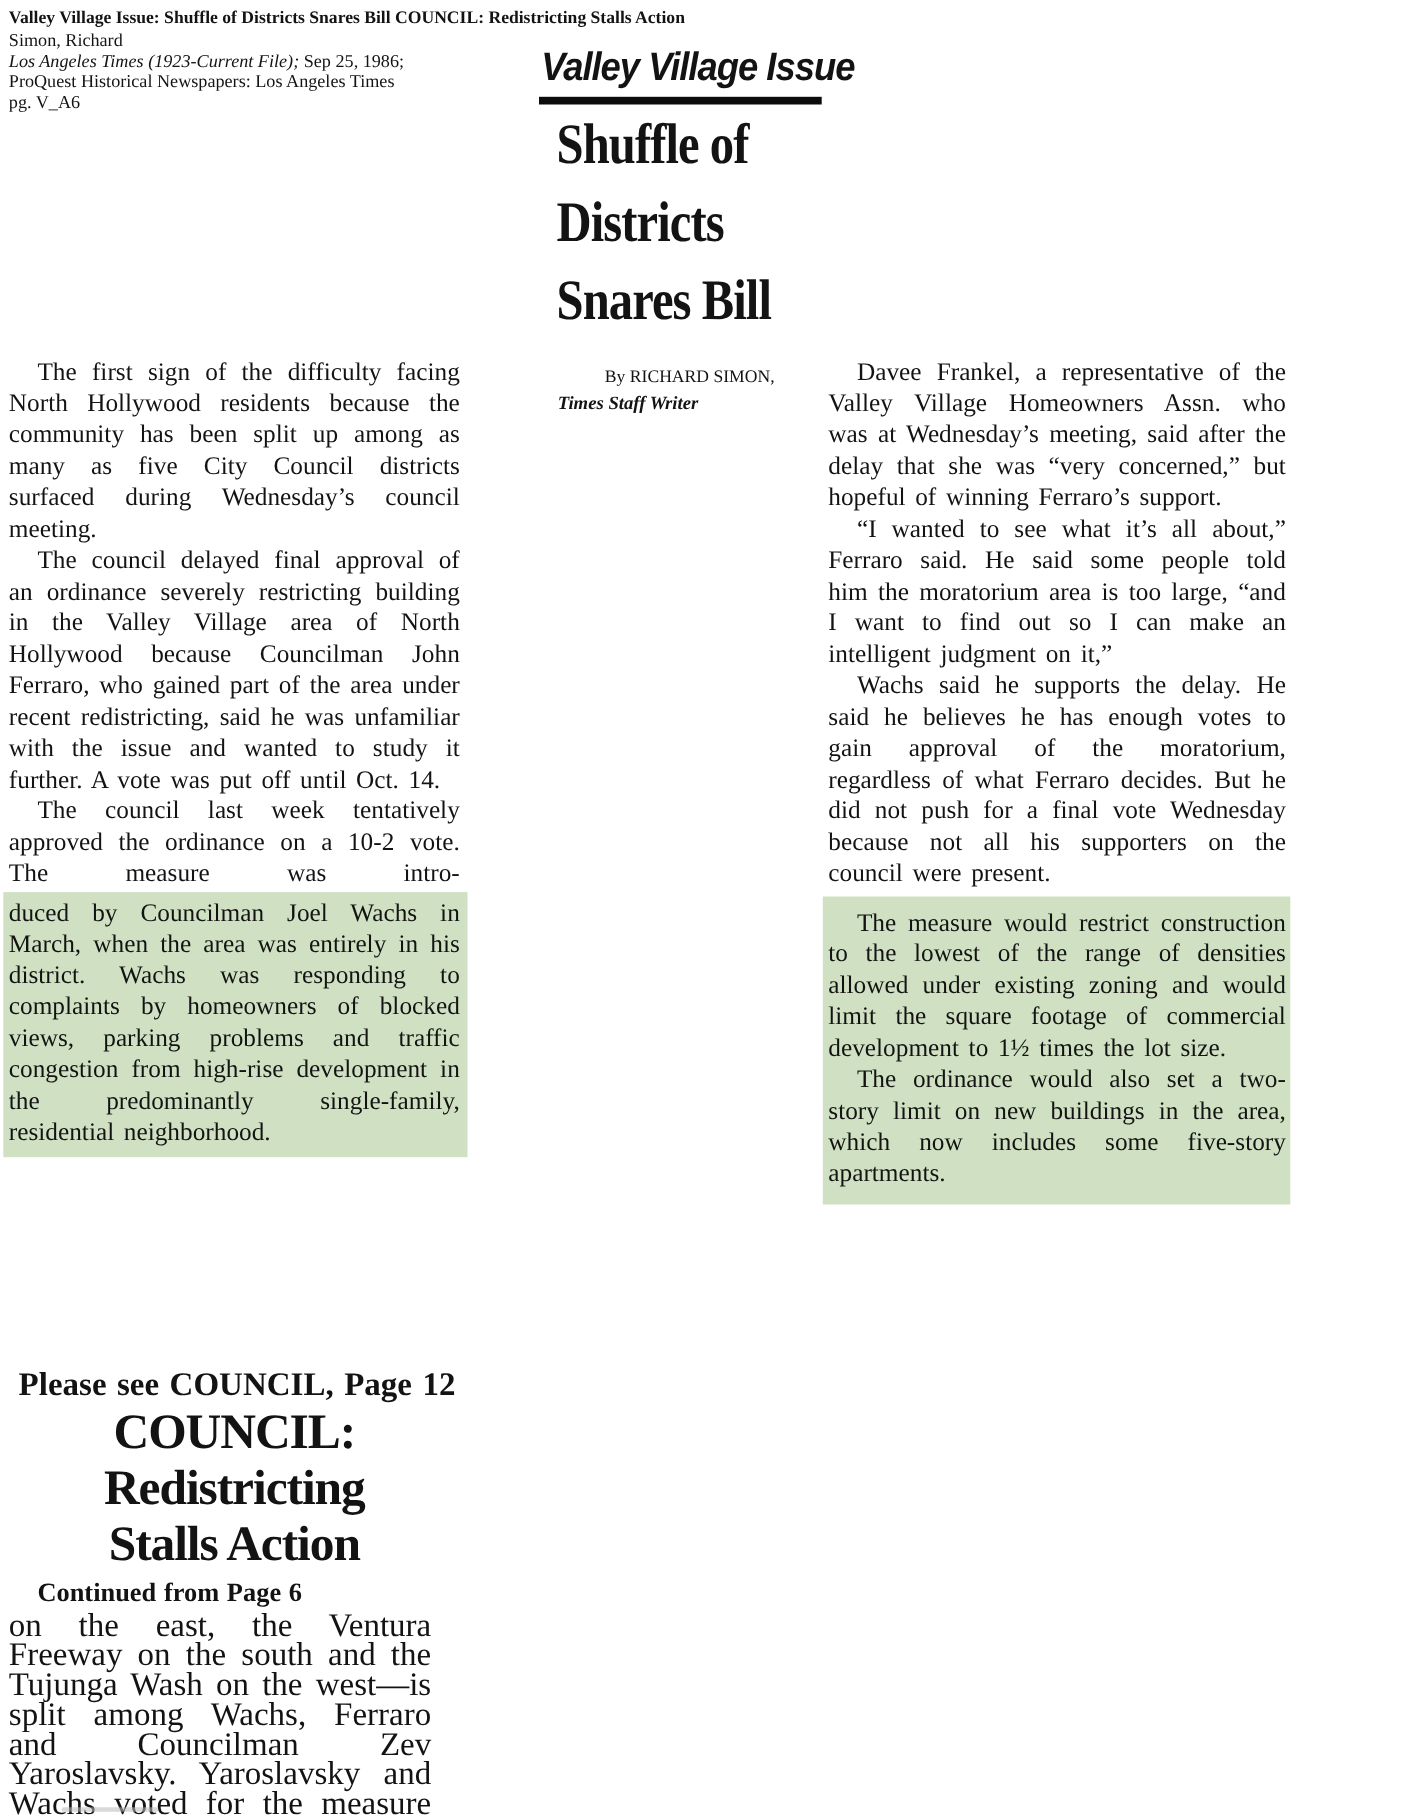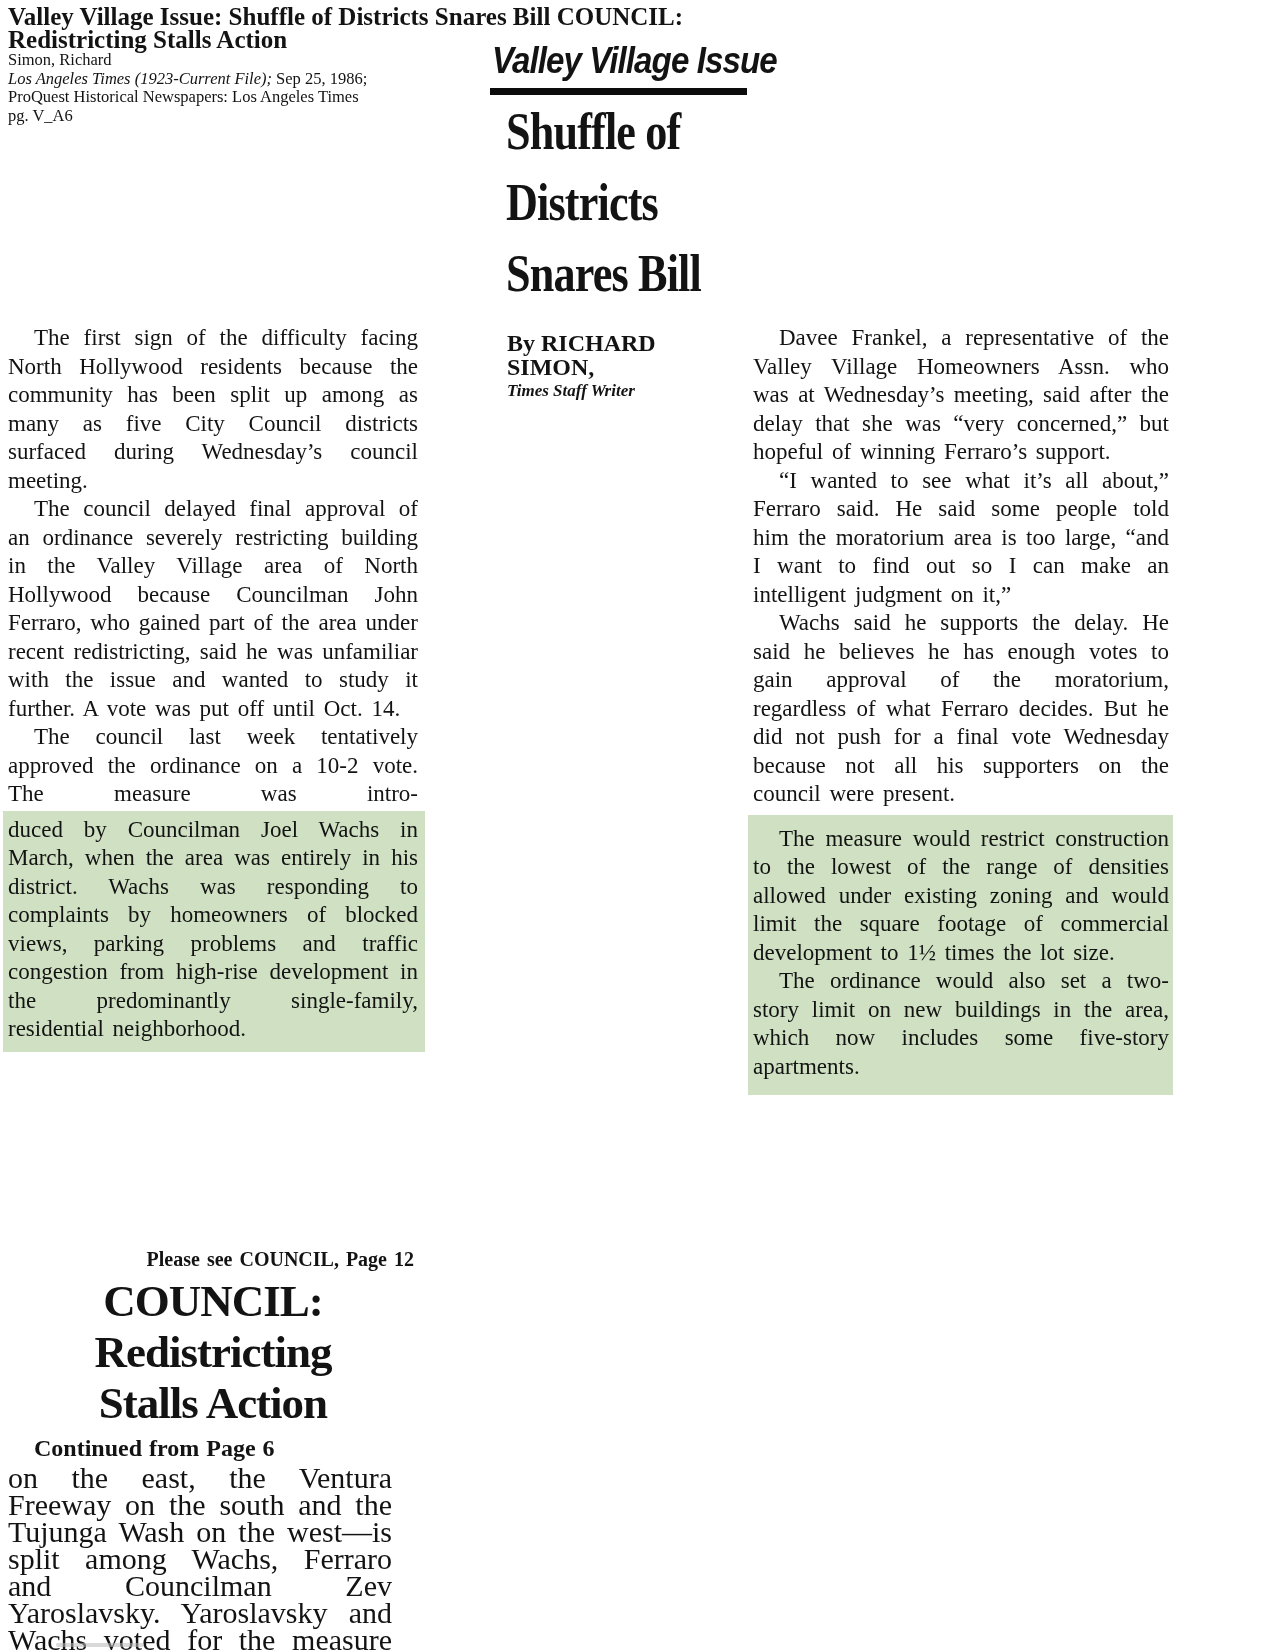--- a/index.html
+++ b/index.html
@@ -4,21 +4,21 @@
 <style>
   html,body { margin:0; padding:0; background:#ffffff; }
   .page {
     position:relative; width:1275px; height:1651px; overflow:hidden;
     background:#ffffff; color:#131313;
     font-family:"Liberation Serif","DejaVu Serif",serif;
   }
 
   
   .meta { position:absolute; left:8px; top:5px; width:760px; }
-  .meta-title { font-weight:bold; font-size:25px; line-height:23px; }
+  .meta-title { font-weight:bold; font-size:16px; line-height:23px; }
   .meta-line  { font-size:16.5px; line-height:18.5px; }
   .it { font-style:italic; }
 
   
   .kicker {
     position:absolute; left:492px; top:40px; white-space:nowrap;
     font-family:"Liberation Sans","DejaVu Sans",sans-serif;
     font-style:italic; font-weight:bold; font-size:36px; letter-spacing:-1px;
     transform:scaleX(.92); transform-origin:left top;
   }
@@ -26,21 +26,21 @@
 
   
   .headline { position:absolute; left:506px; top:96px; width:280px; }
   .headline-line {
     font-size:52px; line-height:71px; font-weight:bold; white-space:nowrap;
     letter-spacing:-1px; transform:scaleX(.85); transform-origin:left top;
   }
 
   
   .byline { position:absolute; left:507px; top:331px; width:240px; }
-  .byline-author { font-weight:bold; font-size:24px; line-height:24px; }
+  .byline-author { font-weight:normal; font-size:16px; line-height:24px;text-align:center; }
   .byline-role   { font-weight:bold; font-style:italic; font-size:17px; line-height:24px; }
 
   
   .bodytext { font-size:23px; line-height:28.5px; text-align:justify; word-spacing:3px; }
   .col-left  { position:absolute; left:8px;   top:324px; width:410px; }
   .col-right { position:absolute; left:753px; top:324px; width:416px; }
   p.para { margin:0; }
   .indent { text-indent:26px; }
 
   
@@ -48,21 +48,21 @@
 
   
   .hl { background:#cfe1c2; }
   .hl-left { margin:2px -7px 2px -5px; padding:5px 7px 8px 5px; }
   .hl-r1   { margin:22px -4px 0 -5px;  padding:12px 4px 12px 5px; }
   .hl-r2   { margin:6px -4px 0 -5px;   padding:10px 4px 14px 5px; }
   .subhead { margin:0 0 8px 0; font-size:24px; line-height:30px; font-weight:bold; text-indent:20px; text-align:left; }
 
   
   .col-left-jump { position:absolute; left:8px; top:1244px; width:410px; background:#ffffff; }
-  .see-line { font-weight:bold; font-size:20px; line-height:30px; text-align:right; padding-right:4px; word-spacing:2px; }
+  .see-line { font-weight:bold; font-size:30px; line-height:30px; text-align:right; padding-right:4px; word-spacing:2px; }
   .jump-head { margin-top:2px; text-align:center; }
   .jump-head-line { font-size:45px; line-height:51px; font-weight:bold; letter-spacing:-1px; }
   .continued { margin:6px 0 2px 26px; font-weight:bold; font-size:24px; line-height:27px; word-spacing:1px; }
   .jump-body { margin-left:26px; width:384px; font-size:30px; line-height:27px; }
 
   
   .smudge { position:absolute; left:56px; top:1643px; width:88px; height:4px; background:#b9b9b9; opacity:.55; border-radius:2px; }
 </style>
 </head>
 <body>

